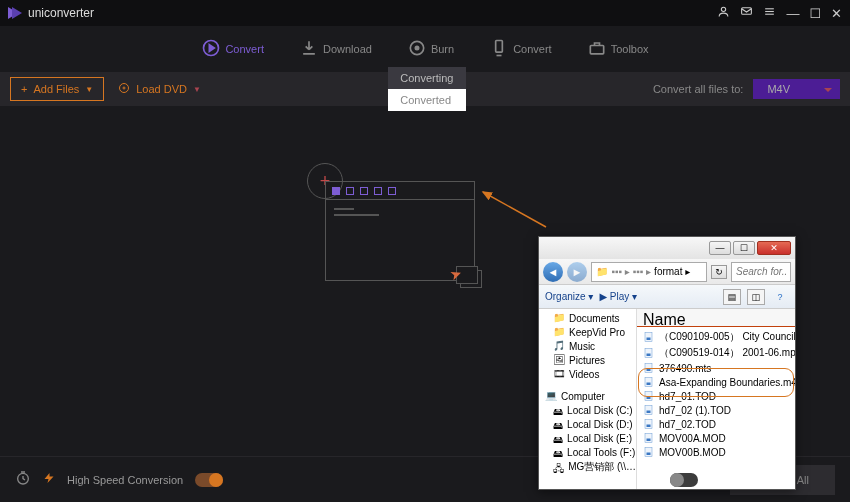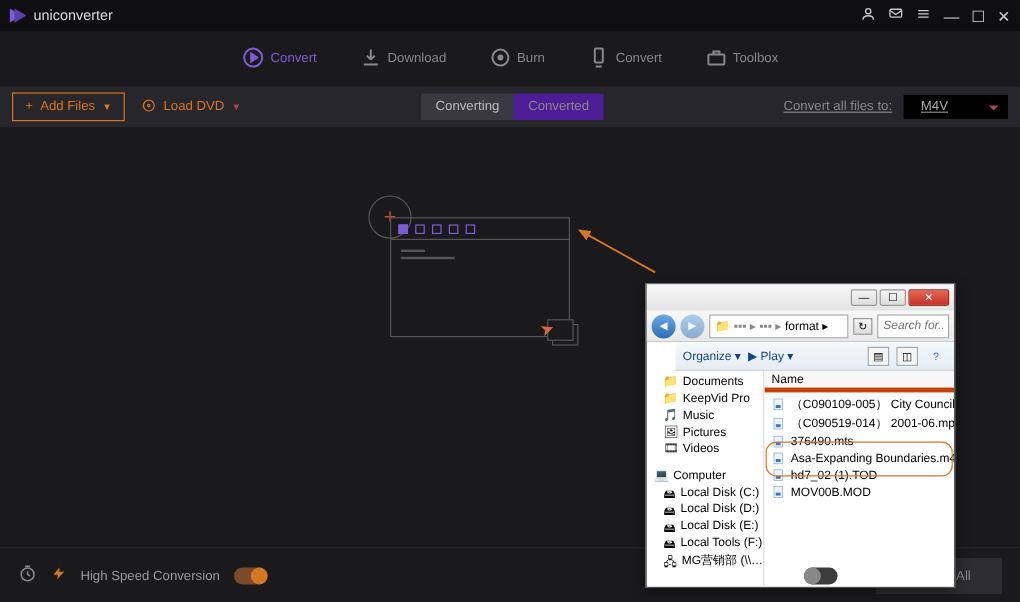--- a/index.html
+++ b/index.html
@@ -15,25 +15,25 @@
   
   .main-tabs { height: 46px; display: flex; justify-content: center; align-items: center; gap: 35px; }
   .main-tab { display: flex; flex-direction: row; align-items: center; gap: 4px; cursor: pointer; color: #888; font-size: 11px; }
   .main-tab.active { color: #7d5dd4; }
   .main-tab-icon svg { width: 20px; height: 20px; }
   
   
   .sec-bar { height: 34px; background: #27262a; display: flex; align-items: center; padding: 0 10px; gap: 14px; font-size: 11px; }
   .add-files-btn { border: 1.5px solid #d67621; color: #d67621; padding: 5px 10px; display: flex; align-items: center; gap: 6px; cursor: pointer; }
   .load-dvd-btn { color: #d67621; display: flex; align-items: center; gap: 6px; cursor: pointer; }
-  .seg { display: flex; background: #4c1d95; border-radius: 0; margin-left: auto; }
+  .seg { display: flex; background: #ffffff; border-radius: 0; margin-left: auto; flex-direction: column; }
   .seg-btn { padding: 5px 12px; cursor: pointer; color: #888; }
   .seg-btn.active { background: #3a3940; color: #bbb; }
-  .convert-to { margin-left: auto; display: flex; align-items: center; gap: 10px; color: #888; text-decoration: underline; }
-  .format-sel { background: #000000; padding: 4px 50px 4px 14px; color: #aaa; cursor: pointer; position: relative; }
+  .convert-to { margin-left: auto; display: flex; align-items: center; gap: 10px; color: #888; }
+  .format-sel { background: #4c1d95; padding: 4px 50px 4px 14px; color: #aaa; cursor: pointer; position: relative; }
   .format-sel::after { content: ''; border: 4px solid transparent; border-top-color: #a94450; position: absolute; right: 8px; top: 9px; }
   
   
   .main-area { position: relative; height: calc(502px - 26px - 46px - 34px - 46px); }
   .placeholder { position: absolute; left: 325px; top: 75px; }
   .placeholder .circle { width: 36px; height: 36px; border: 1px solid #555; border-radius: 50%; position: absolute; left: -18px; top: -18px; display: flex; align-items: center; justify-content: center; color: #c24a4a; font-size: 18px; }
   .placeholder .window { width: 150px; height: 100px; border: 1px solid #555; position: relative; }
   .placeholder .titlebar-row { height: 18px; border-bottom: 1px solid #555; display: flex; align-items: center; padding: 0 6px; gap: 6px; }
   .placeholder .tsquare { width: 8px; height: 8px; border: 1px solid #7d5dd4; }
   .placeholder .tsquare.first { background: #7d5dd4; }
@@ -62,32 +62,32 @@
   .file-dialog { position: absolute; left: 538px; top: 130px; width: 258px; background: #fff; border: 1px solid #555; box-shadow: 0 2px 10px rgba(0,0,0,0.5); font-size: 11px; color: #000; }
   .fd-title { height: 22px; background: linear-gradient(#f7f7f7,#e4e4e4); display: flex; align-items: center; justify-content: flex-end; padding: 0 4px; gap: 2px; }
   .fd-btn { width: 22px; height: 14px; background: linear-gradient(#f5f5f5,#ddd); border: 1px solid #999; border-radius: 2px; font-size: 9px; display: flex; align-items: center; justify-content: center; cursor: pointer; }
   .fd-btn.close { background: linear-gradient(#e56a54,#c9302c); color: #fff; width: 34px; border-color: #a03020; }
   .fd-nav { height: 26px; background: linear-gradient(#f7f7f7,#e9e9e9); display: flex; align-items: center; padding: 0 4px; gap: 4px; border-bottom: 1px solid #ccc; }
   .fd-nav .navbtn { width: 20px; height: 20px; border-radius: 50%; background: linear-gradient(#68a8e6,#2e6db5); color: #fff; display: flex; align-items: center; justify-content: center; font-size: 11px; cursor: pointer; }
   .fd-nav .path { flex: 1; height: 20px; background: #fff; border: 1px solid #aaa; display: flex; align-items: center; padding: 0 4px; font-size: 10px; overflow: hidden; }
   .fd-nav .search { width: 60px; height: 20px; background: #fff; border: 1px solid #aaa; padding: 0 4px; font-size: 10px; color: #888; font-style: italic; }
   .fd-menu { height: 18px; display: flex; align-items: center; gap: 10px; padding: 0 6px; font-size: 10px; border-bottom: 1px solid #ddd; }
   .fd-menu span { cursor: pointer; }
-  .fd-toolbar { height: 24px; background: linear-gradient(#f5f8fb,#e5ecf4); display: flex; align-items: center; gap: 6px; padding: 0 6px; font-size: 10px; border-bottom: 1px solid #ccc; margin-left: 24px; }
+  .fd-toolbar { height: 24px; background: linear-gradient(#f5f8fb,#e5ecf4); display: flex; align-items: center; gap: 6px; padding: 0 6px; font-size: 10px; border-bottom: 1px solid #ccc; }
   .fd-toolbar .org { color: #15428b; cursor: pointer; }
   .fd-toolbar .play { color: #15428b; cursor: pointer; }
   .fd-toolbar .spacer { flex: 1; }
   .fd-toolbar .tbtn { width: 18px; height: 16px; border: 1px solid #aaa; background: #f5f5f5; cursor: pointer; font-size: 9px; display:flex; align-items:center; justify-content:center;}
   .fd-body { display: flex; height: 180px; }
   .fd-tree { width: 98px; border-right: 1px solid #ddd; overflow: hidden; padding: 2px 0; }
   .fd-tree .item { display: flex; align-items: center; gap: 4px; padding: 1px 4px 1px 14px; font-size: 10px; white-space: nowrap; cursor: pointer; }
   .fd-tree .section { padding-left: 6px; font-weight: normal; display:flex; align-items:center; gap:4px;}
   .fd-tree .ticon { width: 12px; height: 12px; display:inline-block; }
   .fd-list { flex: 1; overflow: hidden; position: relative; }
-  .fd-list-header { height: 18px; border-bottom: 4px solid #c2410c; padding: 2px 6px; font-size: 10px; background: #f7f7f7; }
+  .fd-list-header { height: 18px; border-bottom: 1px solid #c2410c; padding: 2px 6px; font-size: 16px; background: #f7f7f7; }
   .fd-list-items { padding: 2px 0; }
   .fd-list .fitem { display: flex; align-items: center; gap: 4px; padding: 1px 6px; font-size: 10px; white-space: nowrap; cursor: pointer; }
   .fd-list .fitem .ficon { width: 12px; height: 12px; display:inline-block; }
   .sel-ring { position: absolute; border: 1.5px solid #d67621; border-radius: 9px; left: 1px; width: 156px; top: 59px; height: 29px; pointer-events: none; }
   
   
   .drag-arrow { position: absolute; left: 478px; top: 83px; width: 70px; height: 40px; pointer-events: none; }
 </style>
 </head>
 <body>
@@ -328,21 +328,42 @@
                   <rect x="4" y="3" width="14" height="18" fill="#eef4fb" stroke="#6a9bd4"></rect>
                   <rect x="7" y="13" width="8" height="5" fill="#3b78c4"></rect>
                 </svg></span>
               <span>Asa-Expanding Boundaries.m4v</span>
             </div>
             <div class="fitem">
               <span class="ficon"><svg width="12" height="12" viewBox="0 0 24 24">
                   <rect x="4" y="3" width="14" height="18" fill="#eef4fb" stroke="#6a9bd4"></rect>
                   <rect x="7" y="13" width="8" height="5" fill="#3b78c4"></rect>
                 </svg></span>
+              <span>hd7_01.TOD</span>
+            </div>
+            <div class="fitem">
+              <span class="ficon"><svg width="12" height="12" viewBox="0 0 24 24">
+                  <rect x="4" y="3" width="14" height="18" fill="#eef4fb" stroke="#6a9bd4"></rect>
+                  <rect x="7" y="13" width="8" height="5" fill="#3b78c4"></rect>
+                </svg></span>
               <span>hd7_02 (1).TOD</span>
+            </div>
+            <div class="fitem">
+              <span class="ficon"><svg width="12" height="12" viewBox="0 0 24 24">
+                  <rect x="4" y="3" width="14" height="18" fill="#eef4fb" stroke="#6a9bd4"></rect>
+                  <rect x="7" y="13" width="8" height="5" fill="#3b78c4"></rect>
+                </svg></span>
+              <span>hd7_02.TOD</span>
+            </div>
+            <div class="fitem">
+              <span class="ficon"><svg width="12" height="12" viewBox="0 0 24 24">
+                  <rect x="4" y="3" width="14" height="18" fill="#eef4fb" stroke="#6a9bd4"></rect>
+                  <rect x="7" y="13" width="8" height="5" fill="#3b78c4"></rect>
+                </svg></span>
+              <span>MOV00A.MOD</span>
             </div>
             <div class="fitem">
               <span class="ficon"><svg width="12" height="12" viewBox="0 0 24 24">
                   <rect x="4" y="3" width="14" height="18" fill="#eef4fb" stroke="#6a9bd4"></rect>
                   <rect x="7" y="13" width="8" height="5" fill="#3b78c4"></rect>
                 </svg></span>
               <span>MOV00B.MOD</span>
             </div>
           </div>
         <div class="sel-ring"></div>

